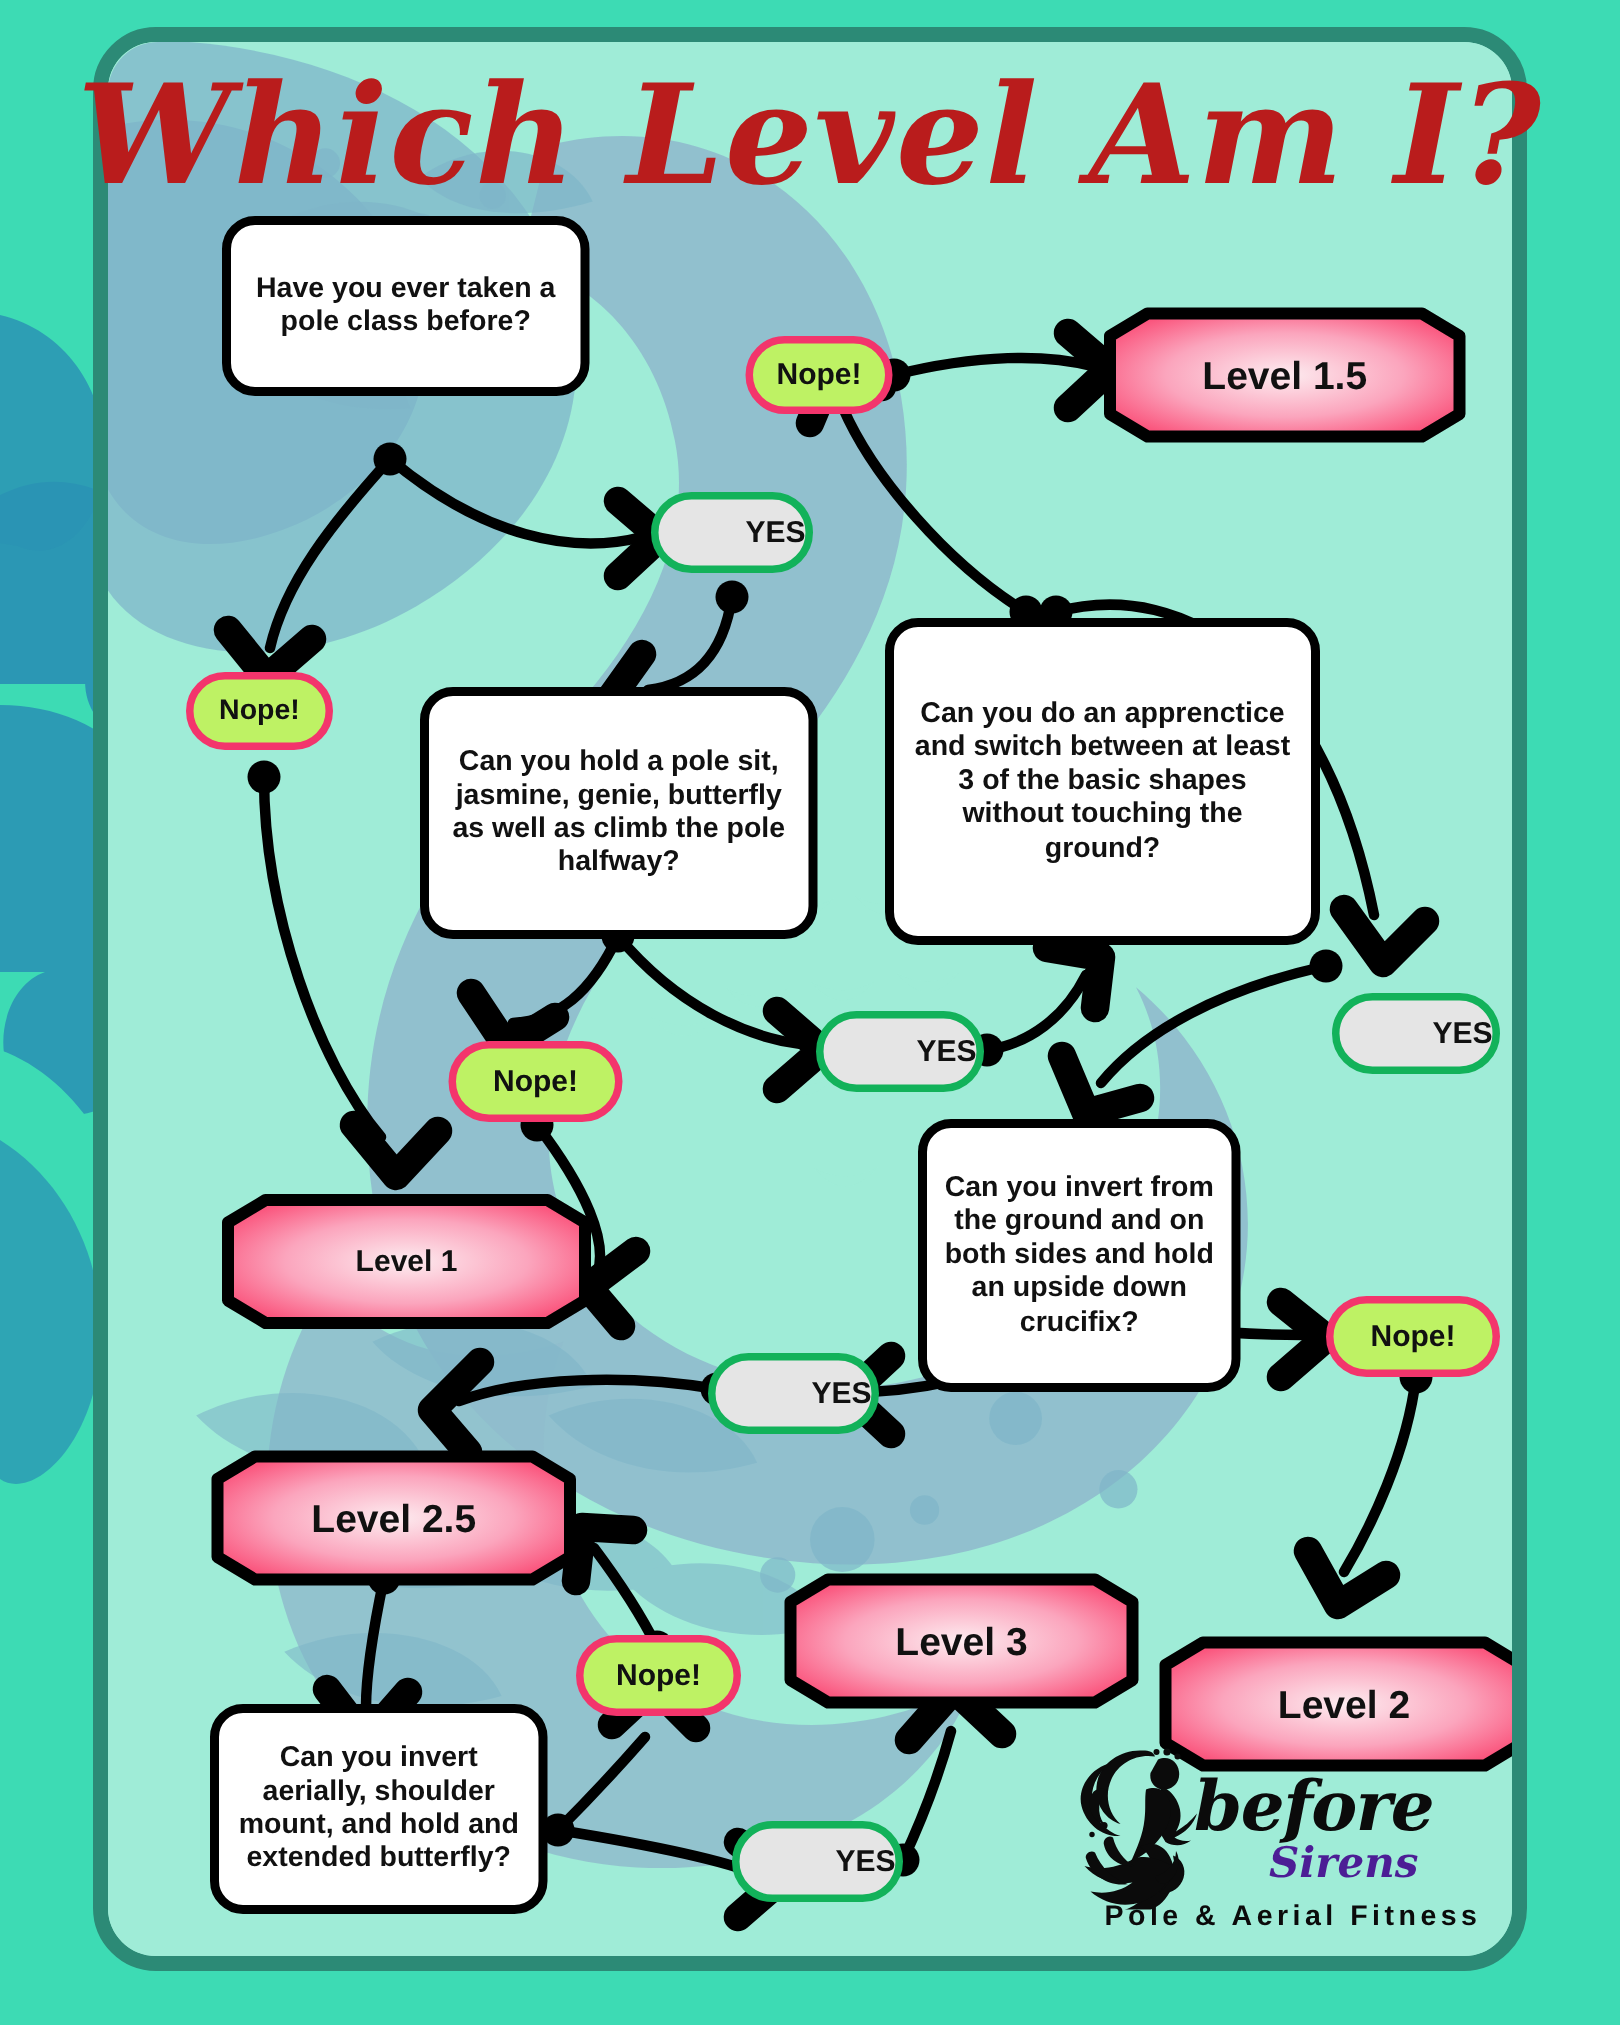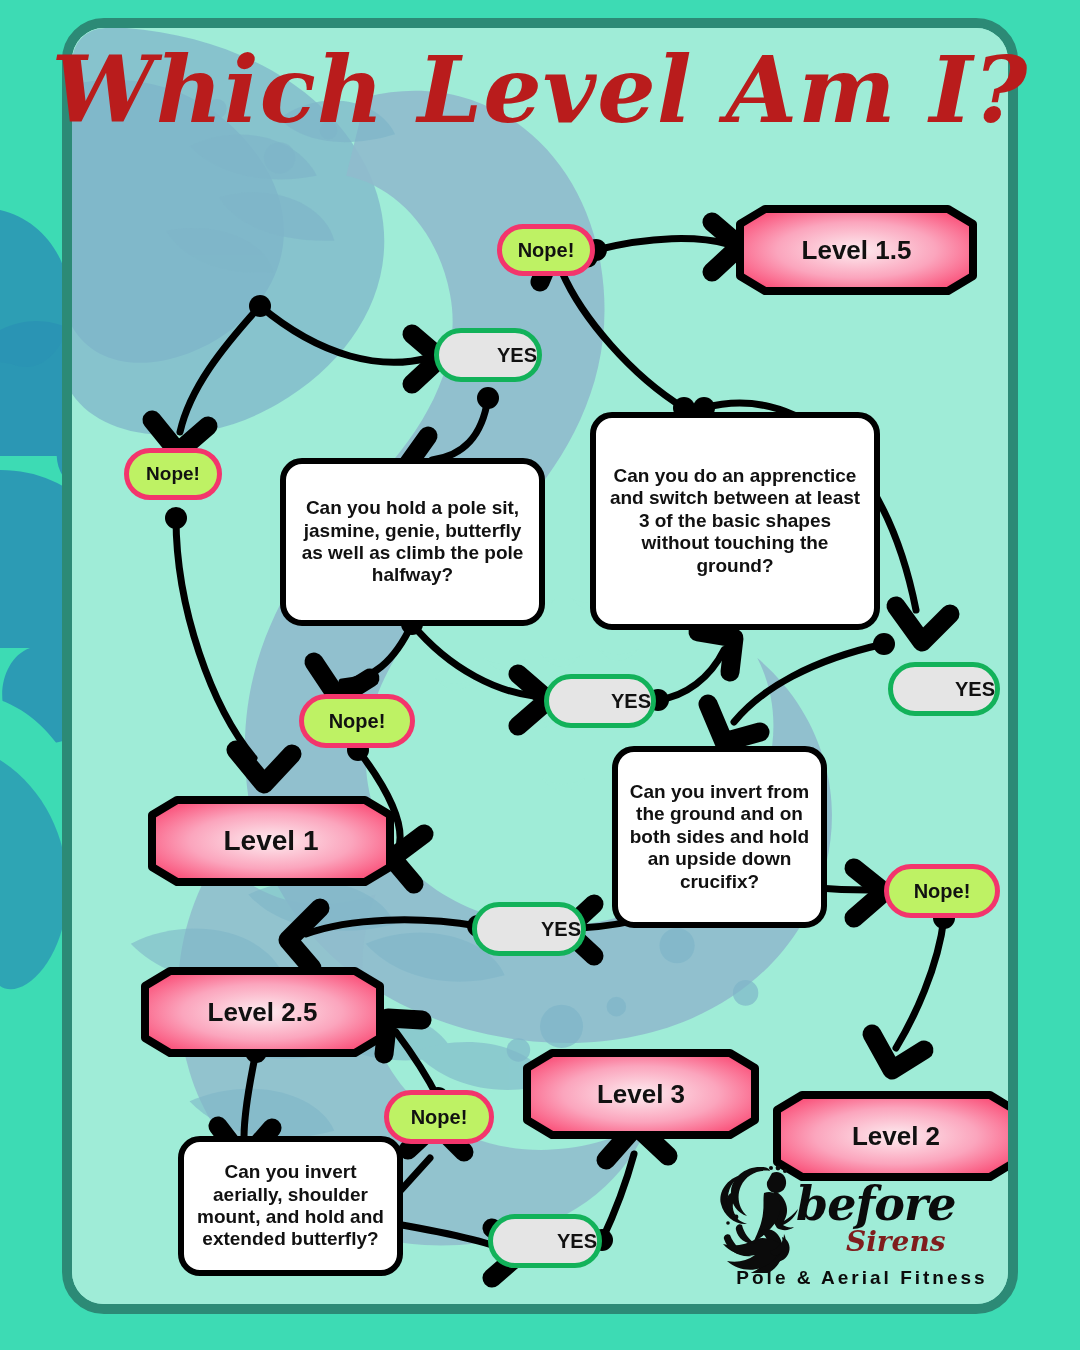--- a/index.html
+++ b/index.html
@@ -143,21 +143,21 @@
     color: #0b0b0b;
     letter-spacing: -1px;
   }
   #logo-sub {
     position: absolute;
     left: 134px; top: 62px;
     font-family: "DejaVu Serif", serif;
     font-style: italic;
     font-weight: 700;
     font-size: 28px;
-    color: #7f1d1d;
+    color: #4c1d95;
   }
   #logo-tag {
     position: absolute;
     left: 0; top: 104px;
     width: 300px;
     text-align: center;
     font-family: "Liberation Sans", sans-serif;
     font-weight: 700;
     font-size: 19px;
     letter-spacing: 3px;
@@ -317,20 +317,23 @@
 
         <circle class="dot" cx="366" cy="1070" r="11"></circle>
         <path class="link" d="M366,1070 C352,1042 336,1020 324,1004"></path>
         <path class="head" d="M312,1026 L316,990 L350,992"></path>
 
         <circle class="dot" cx="530" cy="1212" r="11"></circle>
         <path class="link" d="M530,1212 C546,1178 556,1148 562,1126"></path>
         <path class="head" d="M534,1132 L564,1098 L596,1128"></path>
       </svg>
 
+      <div class="node qbox" style="left:76px; top:116px; width:245px; height:120px; font-size:19px;">
+        <span>Have you ever taken a pole class before?</span>
+      </div>
 
       <div class="node pill pill-nope" style="left:425px; top:196px; width:98px; height:52px; font-size:20px;">
         <span>Nope!</span>
       </div>
 
       <div class="hexwrap" style="left:663px; top:176px; width:243px; height:92px;">
         <svg viewBox="0 0 243 92" width="243" height="92">
           <defs>
             <radialGradient id="gp1" cx="50%" cy="50%" r="62%">
               <stop offset="0%" stop-color="#fdecf0"></stop>
@@ -375,21 +378,21 @@
         <svg viewBox="0 0 248 92" width="248" height="92">
           <defs>
             <radialGradient id="gp2" cx="50%" cy="50%" r="62%">
               <stop offset="0%" stop-color="#fdecf0"></stop>
               <stop offset="55%" stop-color="#fba5bd"></stop>
               <stop offset="100%" stop-color="#fa4a74"></stop>
             </radialGradient>
           </defs>
           <polygon points="5,20 30,5 218,5 243,20 243,72 218,87 30,87 5,72" fill="url(#gp2)" stroke="#000" stroke-width="8" stroke-linejoin="round"></polygon>
         </svg>
-        <div class="hexlabel" style="font-size:28px;">Level 1</div>
+        <div class="hexlabel" style="font-size:20px;">Level 1</div>
       </div>
 
       <div class="node qbox" style="left:540px; top:718px; width:215px; height:182px; font-size:19px;">
         <span>Can you invert from the ground and on both sides and hold an upside down crucifix?</span>
       </div>
 
       <div class="node pill pill-nope" style="left:812px; top:836px; width:116px; height:54px; font-size:20px;">
         <span>Nope!</span>
       </div>
 
@@ -436,21 +439,21 @@
           </defs>
           <polygon points="5,20 30,5 218,5 243,20 243,72 218,87 30,87 5,72" fill="url(#gp5)" stroke="#000" stroke-width="8" stroke-linejoin="round"></polygon>
         </svg>
         <div class="hexlabel" style="font-size:26px;">Level 2</div>
       </div>
 
       <div class="node pill pill-nope" style="left:312px; top:1062px; width:110px; height:54px; font-size:20px;">
         <span>Nope!</span>
       </div>
 
-      <div class="node qbox" style="left:68px; top:1108px; width:225px; height:140px; font-size:19px;margin-left:38px;">
+      <div class="node qbox" style="left:68px; top:1108px; width:225px; height:140px; font-size:19px;">
         <span>Can you invert aerially, shoulder mount, and hold and extended butterfly?</span>
       </div>
 
       <div class="node pill pill-yes" style="left:416px; top:1186px; width:114px; height:54px; font-size:20px;">
         <span>YES</span>
       </div>
 
       <div id="logo">
         <svg id="logo-mark" viewBox="0 0 110 110">
           <g fill="#0b0b0b">

